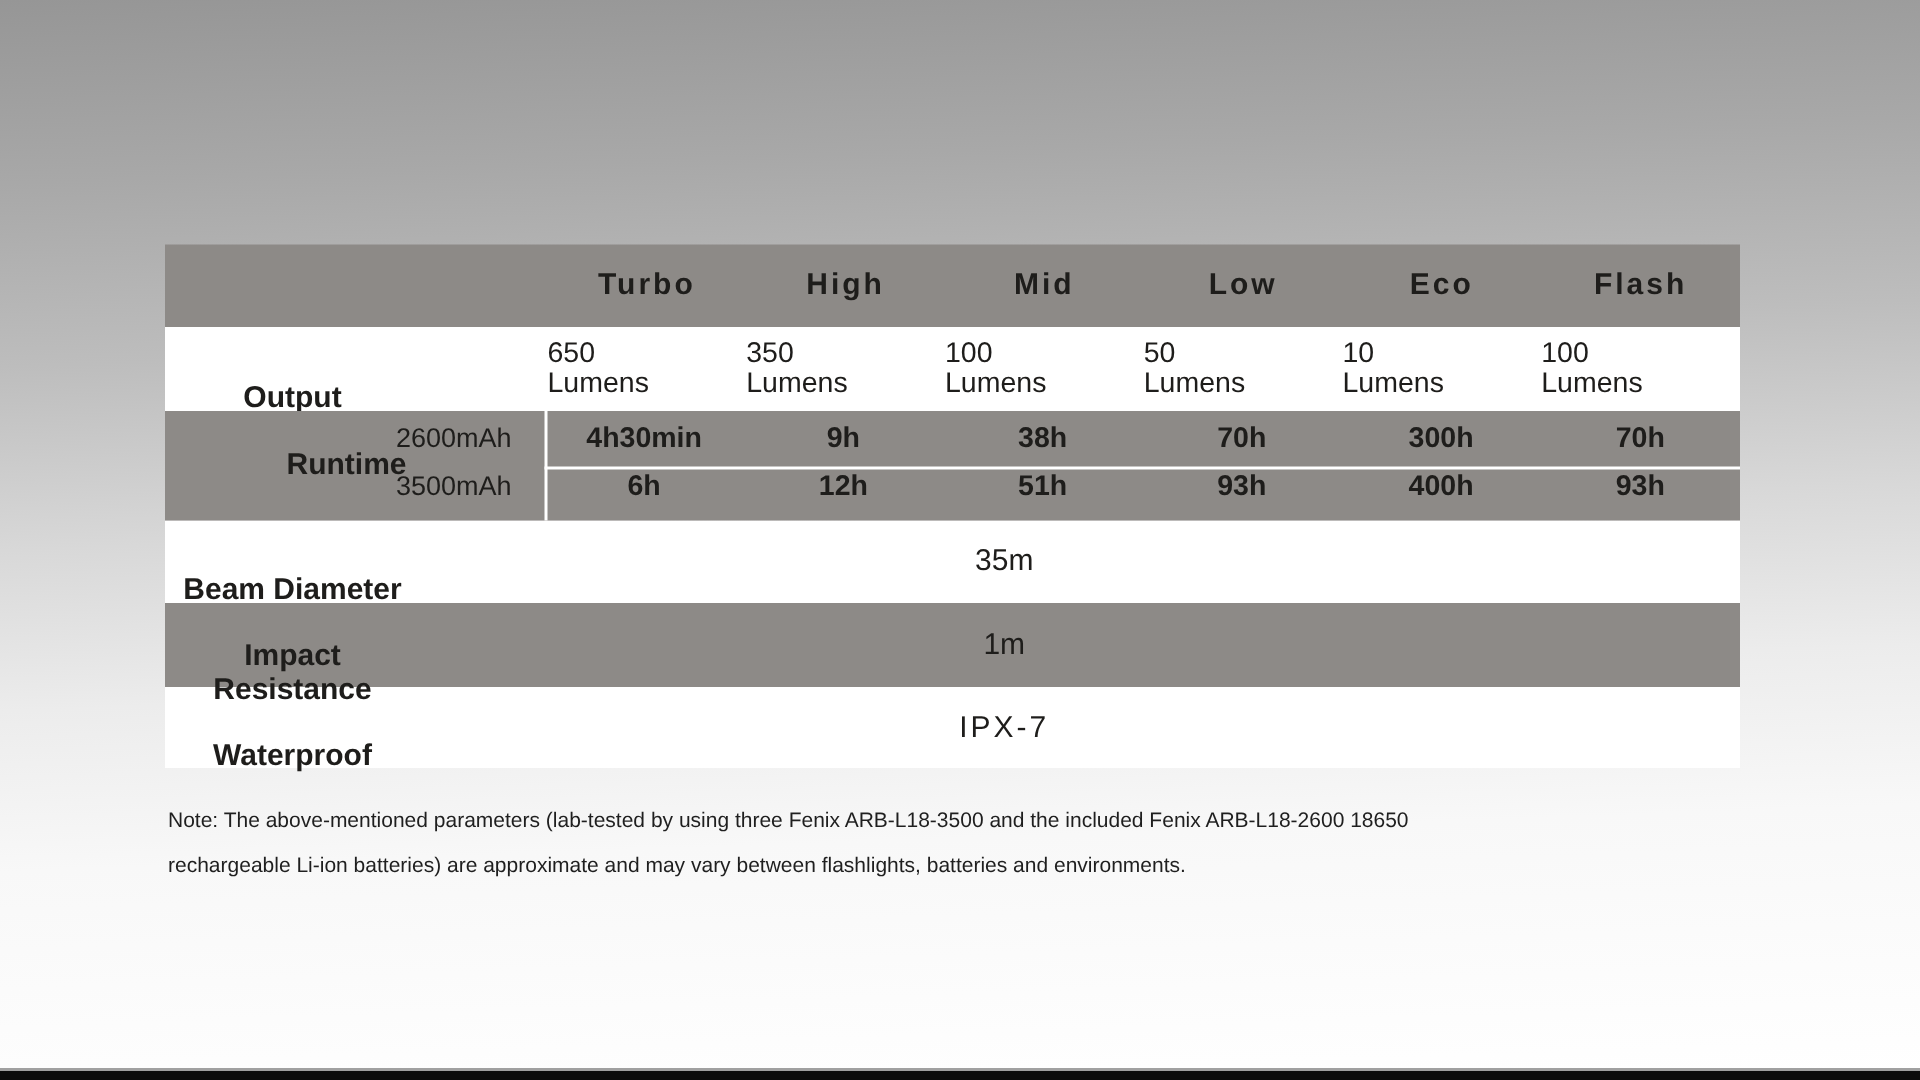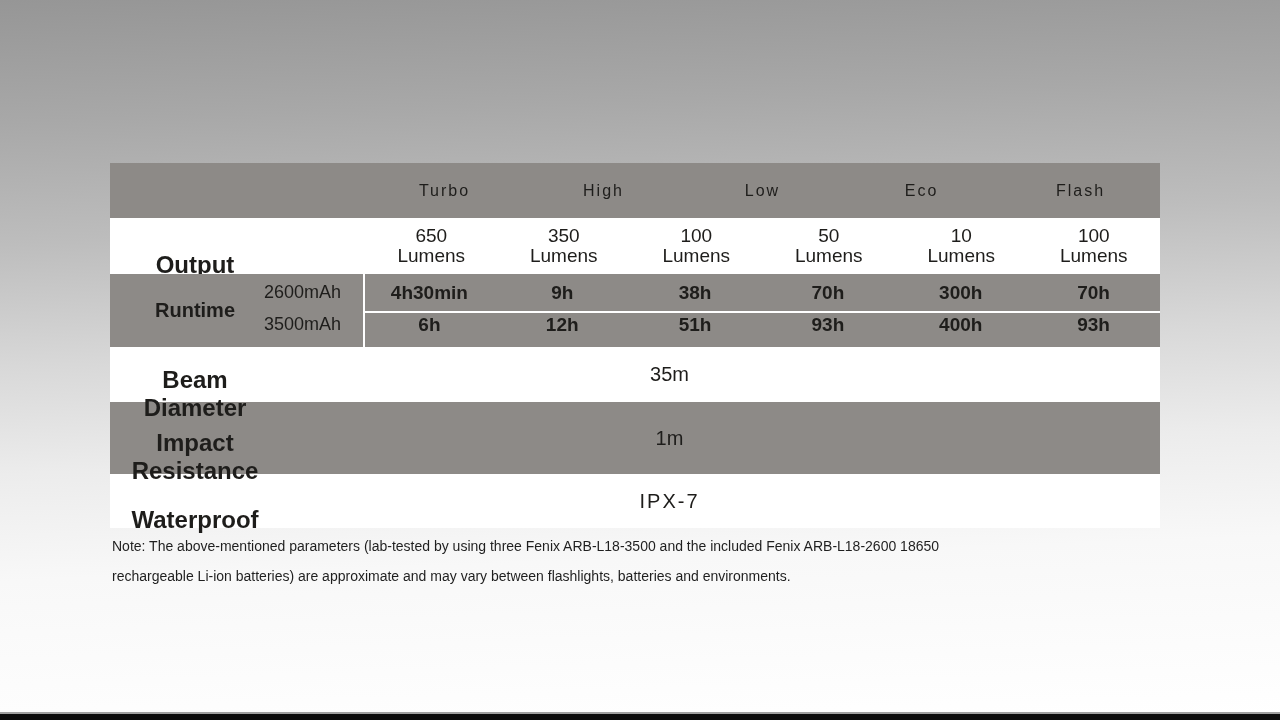--- a/index.html
+++ b/index.html
@@ -19,58 +19,58 @@
     color:#1e1d1b;
   }
   .row{display:flex;width:100%;}
   .gray{background:#8d8a87;}
   .white{background:#ffffff;}
 
   
   .hdr{height:55px;}
   .col-h{
     flex:1;display:flex;align-items:center;justify-content:center;
-    font-weight:normal;font-size:16px;letter-spacing:2px;
+    font-weight:bold;font-size:20px;letter-spacing:2px;
   }
   .spacer{width:255px;flex:none;}
 
   
   .label-cell{width:255px;flex:none;display:flex;align-items:center;}
-  .lbl{display:block;width:170px;text-align:center;font-weight:bold;font-size:24px;margin-top:38px;}
+  .lbl{display:block;width:170px;text-align:center;font-weight:bold;font-size:20px;margin-top:38px;}
 
   
   .output-row{height:56px;}
   .cell{
     flex:1;display:flex;flex-direction:column;
-    align-items:center;justify-content:center;
+    align-items:flex-start;justify-content:center;
     font-size:19px;line-height:20px;
   }
 
   
   .runtime{position:relative;height:73px;background:#8d8a87;}
   .rt-label{
     position:absolute;left:0;top:0;width:170px;height:100%;
     display:flex;align-items:center;justify-content:center;
-    font-weight:bold;font-size:20px;
+    font-weight:bold;font-size:20px;padding-left:36px;
   }
   .rt-row{display:flex;width:100%;}
   .rt-row.r1{height:37px;}
   .rt-row.r2{height:27px;}
   .rt-spacer{width:170px;flex:none;}
   .rt-sub{
     width:83px;flex:none;display:flex;align-items:center;justify-content:flex-end;
     padding-right:22px;box-sizing:border-box;font-size:18px;
   }
   .rt-cell{flex:1;display:flex;align-items:center;justify-content:center;font-size:19px;font-weight:bold;}
   .v-divider{position:absolute;left:253px;top:0;width:2px;height:100%;background:#ffffff;}
   .h-divider{position:absolute;left:253px;right:0;top:37px;height:2px;background:#ffffff;}
 
   
   .beam-row{height:55px;}
-  .impact-row{height:72px;}
+  .impact-row{height:56px;}
   .water-row{height:54px;}
   .merged-val{
     flex:1;display:flex;align-items:center;justify-content:center;font-size:20px;
   }
   .merged-val .mv{position:relative;left:-93px;}
   .water-row .mv{letter-spacing:2px;}
 
   
   .note{position:absolute;left:112px;top:531px;font-size:14px;color:#1f1f1f;}
   .note-line{height:30px;line-height:30px;white-space:nowrap;}
@@ -83,20 +83,21 @@
 <body>
 
 <div class="page">
 
   <div class="spec-table">
 
     <div class="row hdr gray">
       <div class="spacer"></div>
       <div class="col-h">Turbo</div>
       <div class="col-h">High</div>
+      <div class="col-h">Mid</div>
       <div class="col-h">Low</div>
       <div class="col-h">Eco</div>
       <div class="col-h">Flash</div>
     </div>
 
     <div class="row output-row white">
       <div class="label-cell">
         <span class="lbl">Output</span>
       </div>
       <div class="cell">

